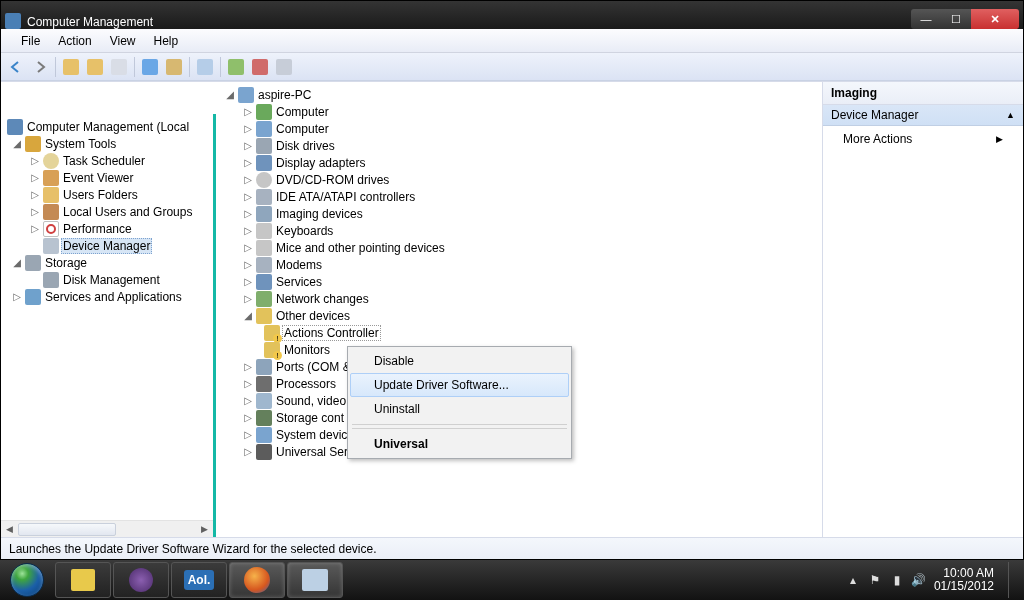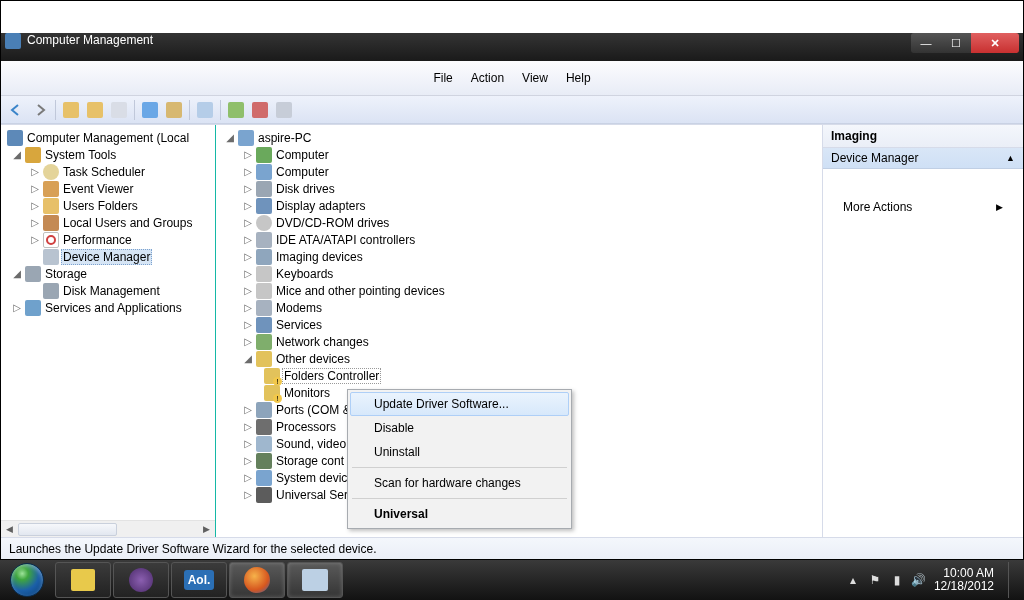--- a/index.html
+++ b/index.html
@@ -1,58 +1,58 @@
 <!DOCTYPE html>
 <html><head>
 <meta charset="utf-8">
 <style>
 * { margin: 0; padding: 0; box-sizing: border-box; font-family: "Segoe UI", Tahoma, sans-serif; font-size: 12px; }
 body { background: #000; width: 1024px; height: 600px; overflow: hidden; position: relative; }
 
 
 .window { position: absolute; top: 0; left: 0; right: 0; bottom: 40px; background: #fff; border: 1px solid #000; display: flex; flex-direction: column; }
-.titlebar { height: 28px; background: linear-gradient(#343434, #1a1a1a); display: flex; align-items: flex-start; padding: 0 4px; color: #fff; margin-top: 32px; }
+.titlebar { height: 28px; background: linear-gradient(#343434, #1a1a1a); display: flex; align-items: flex-end; padding: 0 4px; color: #fff; }
 .titlebar .app-icon { width: 16px; height: 16px; background: #4a7fb5; margin-right: 6px; border-radius: 2px; }
 .titlebar .title { flex: 1; }
 .titlebar .win-btns { display: flex; gap: 0; }
 .titlebar .win-btn { width: 30px; height: 20px; display: flex; align-items: center; justify-content: center; font-family: sans-serif; font-size: 11px; cursor: pointer; }
 .titlebar .min { background: linear-gradient(#555,#333); border-radius: 3px 0 0 3px; color:#fff;}
 .titlebar .max { background: linear-gradient(#555,#333); color:#fff;}
 .titlebar .close { width: 48px; background: linear-gradient(#e06060,#c83030); border-radius: 0 3px 3px 0; color: #fff; font-weight:bold;}
 
-.menubar { height: 35px; background: linear-gradient(#fcfcfe,#e8ecf6); border-bottom: 1px solid #d0d4e0; display: flex; align-items: center; padding: 0 4px; gap: 2px; justify-content: center; }
+.menubar { height: 24px; background: linear-gradient(#fcfcfe,#e8ecf6); border-bottom: 1px solid #d0d4e0; display: flex; align-items: center; padding: 0 12px; gap: 2px; }
 .menubar span { padding: 2px 8px; cursor: default; }
 
 .toolbar { height: 28px; background: linear-gradient(#eef2fb,#dbe3f4); border-bottom: 1px solid #c9d2e4; display: flex; align-items: center; padding: 0 4px; gap: 2px; }
 .tb-btn { width: 22px; height: 22px; display: flex; align-items: center; justify-content: center; border-radius: 2px; }
 .tb-sep { width: 1px; height: 20px; background: #c0c8da; margin: 0 2px; }
 .tb-btn svg { display:block; }
 
 .content { flex: 1; display: flex; min-height: 0; border-top: 1px solid #d6dbe9; }
 .pane { background: #fff; overflow: auto; }
-.left-pane { width: 215px; border-right: 1px solid #14b8a6; display:flex; flex-direction:column;}
+.left-pane { width: 215px; border-right: 3px solid #14b8a6; display:flex; flex-direction:column;margin-top:32px;}
 .left-scroll { flex:1; overflow:auto;}
 .mid-pane { flex: 1; border-right: 1px solid #d6dbe9; position: relative; }
 .right-pane { width: 200px; }
 
 .tree { padding: 4px 0 4px 2px; user-select: none; }
 .tree .row { display: flex; align-items: center; height: 17px; white-space: nowrap; padding-right: 6px; cursor: default; }
 .tree .exp { width: 12px; text-align: center; color: #6b6b6b; font-size: 10px; line-height:1; }
 .tree .ico { width: 16px; height: 16px; margin: 0 2px; display:flex; align-items:center; justify-content:center; }
 .tree .lbl { padding: 0 2px; }
 .tree .sel .lbl { background: #d6e5f5; border: 1px dotted #7da2ce; padding: 0 1px; }
 .tree .match .lbl { border: 1px dotted #999; padding:0 1px;}
 
 
 .ic { width:16px; height:16px; display:inline-block; border-radius:2px; }
 
 
 .actions-header { background: linear-gradient(#f4f7fc,#eaeef7); border-bottom:1px solid #d6dbe9; padding: 4px 8px; font-weight: bold; }
 .actions-section { background: linear-gradient(#d9e6f7,#cfe0f5); border-bottom:1px solid #c0cfe4; padding: 3px 8px; display:flex; justify-content:space-between; align-items:center;}
-.actions-item { padding: 6px 20px; display:flex; justify-content:space-between; align-items:center; cursor:default;margin-top:25px;}
+.actions-item { padding: 6px 20px; display:flex; justify-content:space-between; align-items:center; cursor:default;}
 
 
 .ctxmenu { position: absolute; background: #f2f2f2; border: 1px solid #a7abb0; box-shadow: 2px 2px 4px rgba(0,0,0,.25); padding: 2px; z-index: 50; width: 225px; }
 .ctxmenu .item { padding: 5px 24px; cursor: default; }
 .ctxmenu .item.hl { background: linear-gradient(#eaf3fd,#d7e8fb); border: 1px solid #aecff7; border-radius: 2px; padding: 4px 23px; }
 .ctxmenu .item.bold { font-weight: bold; }
 .ctxmenu .sep { height: 1px; background: #d0d0d0; margin: 3px 2px; }
 
 .statusbar { height: 22px; background: linear-gradient(#f4f7fc,#eaeef7); border-top: 1px solid #d6dbe9; display: flex; align-items: center; padding: 0 8px; }
 
@@ -335,21 +335,21 @@
               <span class="ic" style="background:#e2c25b"></span>
             </span>
             <span class="lbl">Other devices</span>
           </div>
         <div class="row match" style="padding-left:40px">
             <span class="ico">
               <span class="ic" style="background:#e2c25b;position:relative">
                 <span style="position:absolute;right:-2px;bottom:-2px;width:9px;height:9px;background:#f2c84b;border-radius:50%;font-size:8px;line-height:9px;text-align:center;color:#000">!</span>
               </span>
             </span>
-            <span class="lbl">Folders Controller</span>
+            <span class="lbl">Actions Controller</span>
           </div>
         <div class="row" style="padding-left:40px">
             <span class="ico">
               <span class="ic" style="background:#e2c25b;position:relative">
                 <span style="position:absolute;right:-2px;bottom:-2px;width:9px;height:9px;background:#f2c84b;border-radius:50%;font-size:8px;line-height:9px;text-align:center;color:#000">!</span>
               </span>
             </span>
             <span class="lbl">Monitors</span>
           </div>
         <div class="row" style="padding-left:20px">
@@ -390,25 +390,24 @@
         <div class="row" style="padding-left:20px">
             <span class="exp">▷</span>
             <span class="ico">
               <span class="ic" style="background:#5c5c5c"></span>
             </span>
             <span class="lbl">Universal Ser</span>
           </div>
       </div>
 
       <div class="ctxmenu" style="left:131px; top:264px;">
+        <div class="item">Disable</div>
         <div class="item hl">Update Driver Software...</div>
-        <div class="item">Disable</div>
         <div class="item">Uninstall</div>
         <div class="sep"></div>
-        <div class="item">Scan for hardware changes</div>
         <div class="sep"></div>
         <div class="item bold">Universal</div>
       </div>
     </div>
 
     <div class="pane right-pane">
       <div class="actions-header">Imaging</div>
       <div class="actions-section">
         <span>Device Manager</span>
         <span style="font-size:9px">▲</span>
@@ -445,17 +444,17 @@
   <div class="tbtn active">
       <span class="ic" style="background:#bcd0e4;width:26px;height:22px"></span>
     </div>
   <div class="tray">
     <span class="tray-ico">▴</span>
     <span class="tray-ico">⚑</span>
     <span class="tray-ico">▮</span>
     <span class="tray-ico">🔊</span>
     <div class="clock">
       <div>10:00 AM</div>
-      <div>12/18/2012</div>
+      <div>01/15/2012</div>
     </div>
     <div style="width:8px;height:36px;border-left:1px solid #555;margin-left:6px"></div>
   </div>
 </div>
 
 </body></html>

